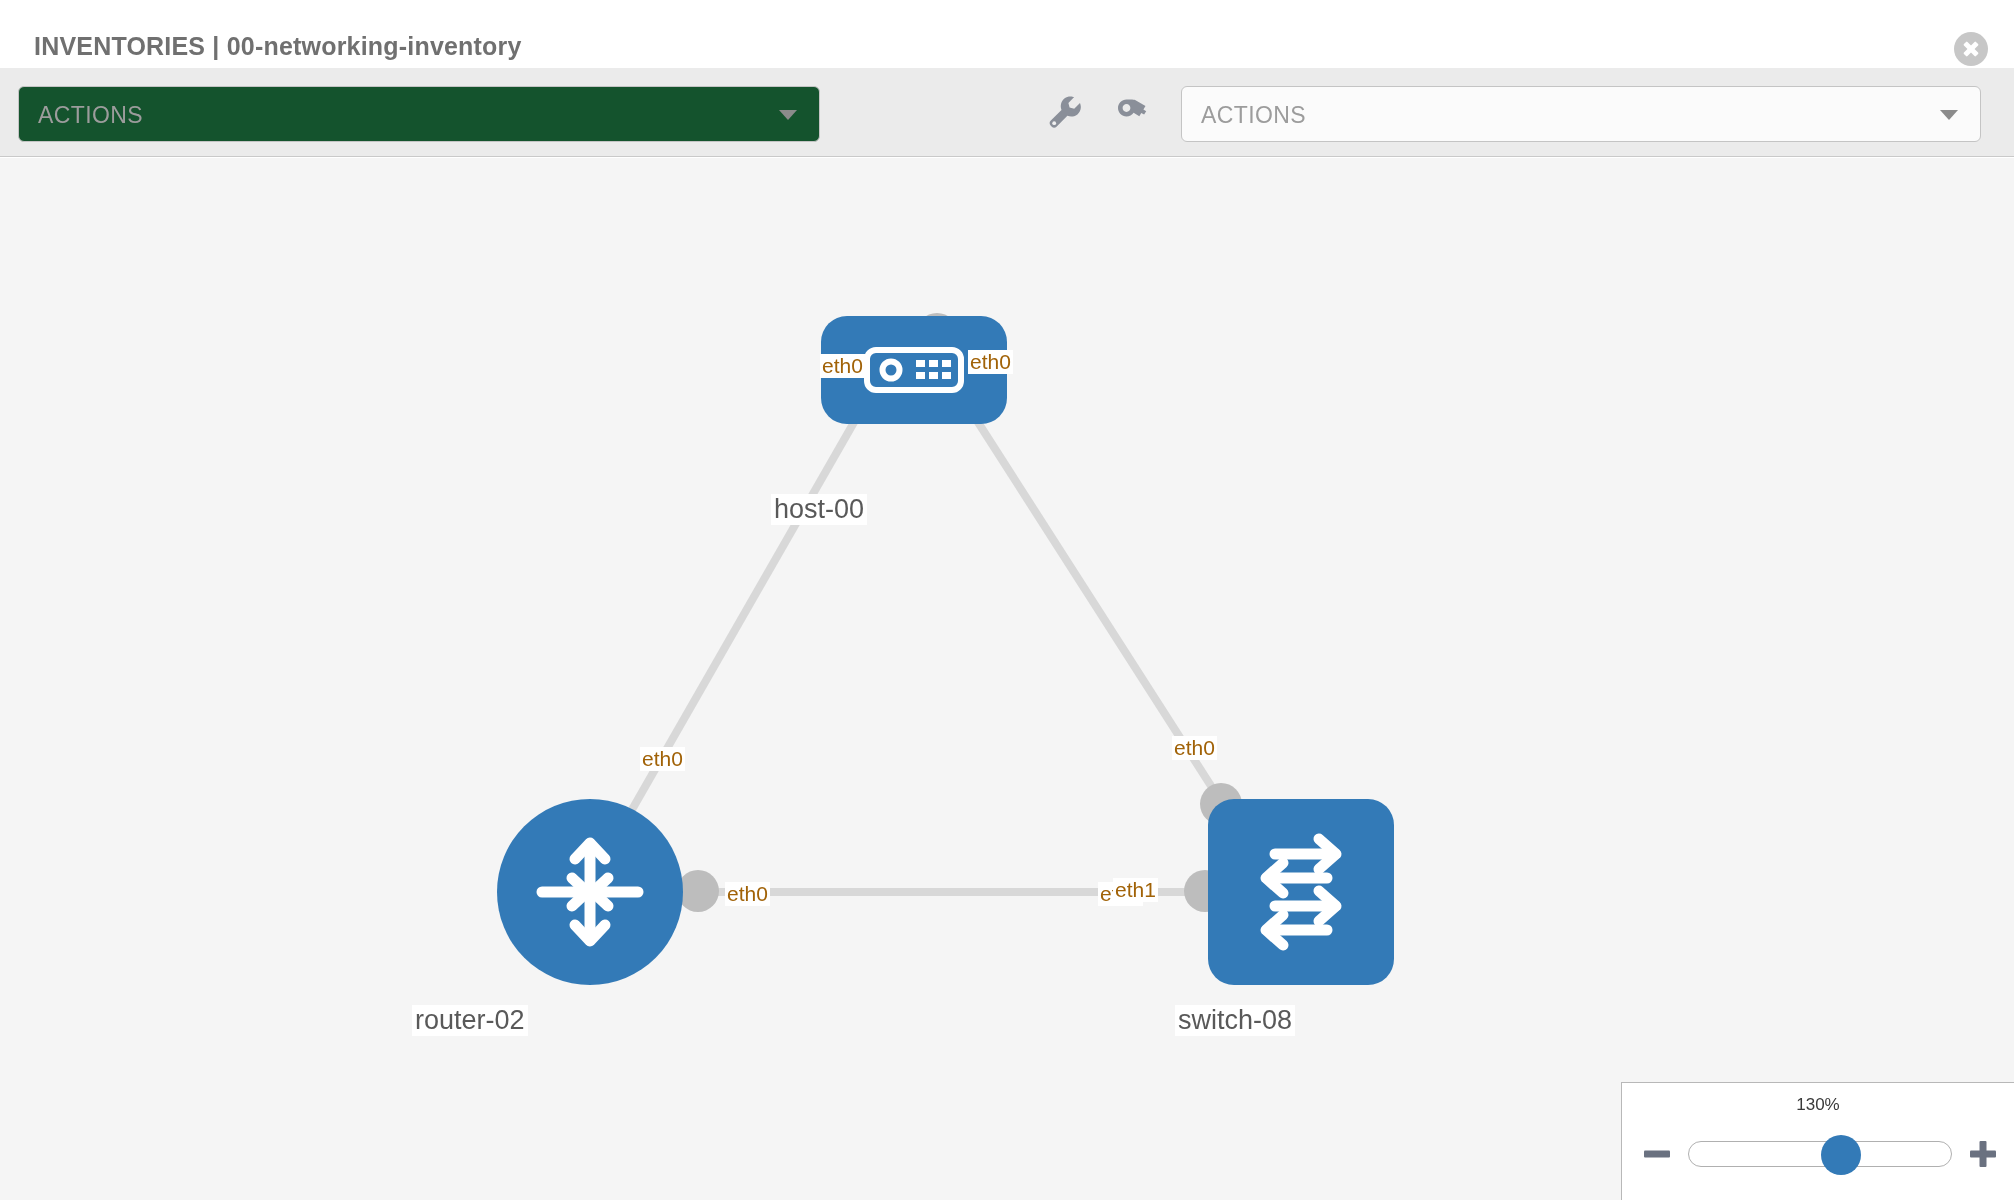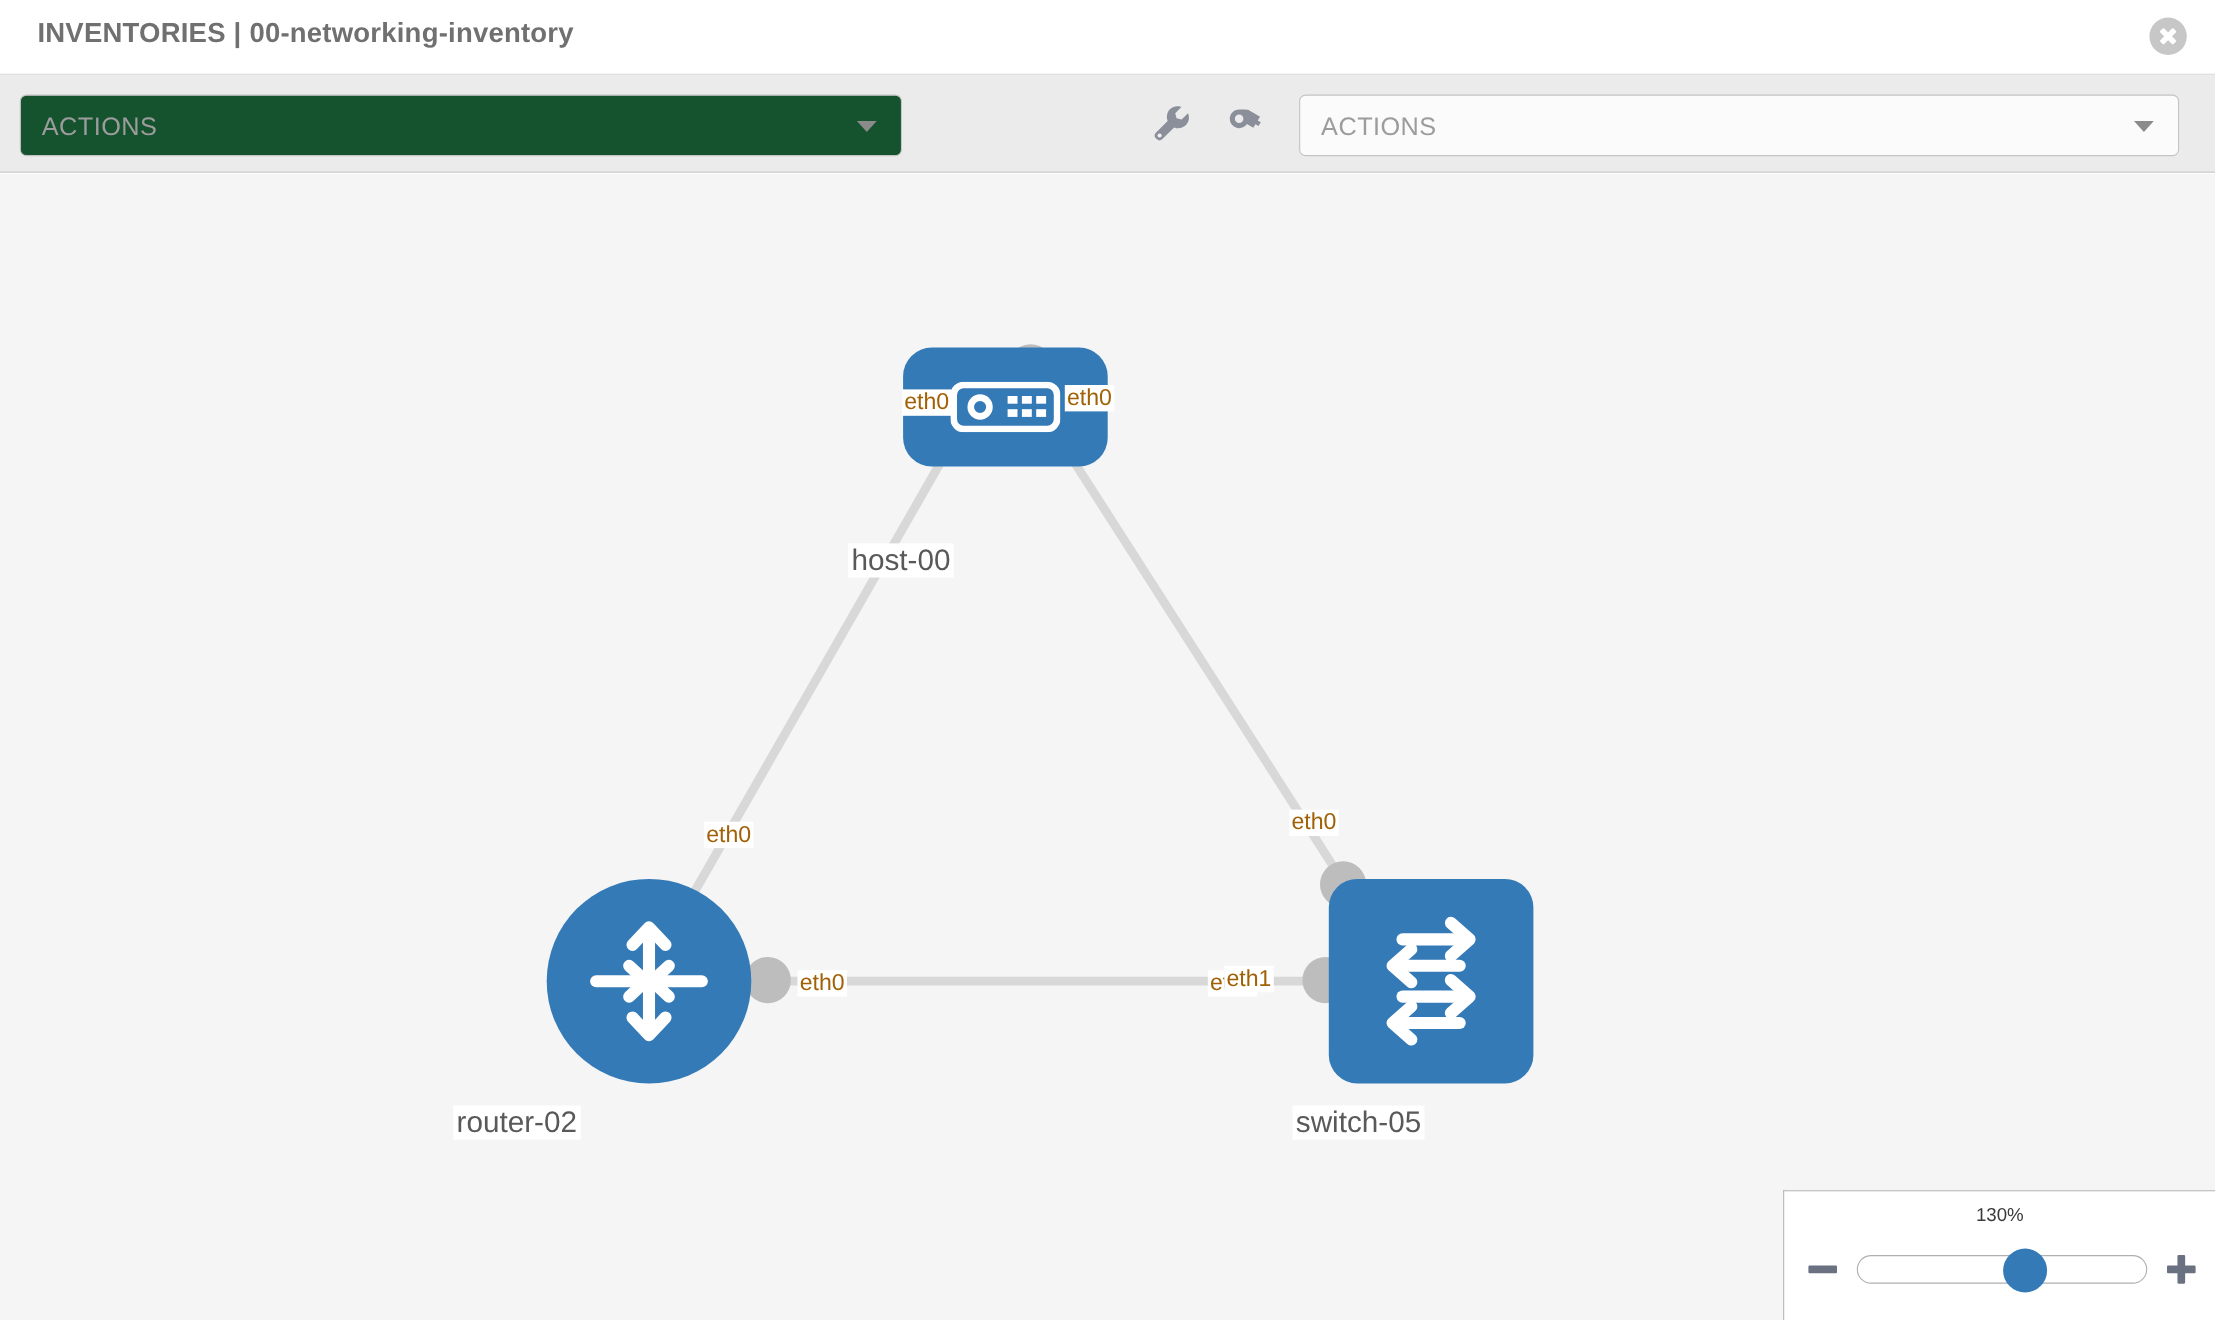--- a/index.html
+++ b/index.html
@@ -6,21 +6,21 @@
   html, body {
     width: 2014px; height: 1200px;
     font-family: "Liberation Sans", sans-serif;
     background: #ffffff;
     overflow: hidden;
   }
   #app { position: relative; width: 2014px; height: 1200px; }
 
   
   .titlebar {
-    position: absolute; left: 0; top: 0; width: 2014px; height: 68px;
+    position: absolute; left: 0; top: 16px; width: 2014px; height: 68px;
     background: #ffffff;
     border-bottom: 1px solid #d6d6d6;
   }
   .title-text {
     position: absolute; left: 34px; top: 16px;
     font-size: 25px; font-weight: bold; letter-spacing: .2px;
     color: #707070; white-space: nowrap;
   }
   .close-btn {
     position: absolute; right: 26px; top: 16px;
@@ -268,21 +268,21 @@
             <path d="M44 33 L27 48 L44 63"></path>
 
             <path d="M36 76 L96 76"></path>
             <path d="M80 61 L97 76 L80 91"></path>
 
             <path d="M88 100 L28 100"></path>
             <path d="M44 85 L27 100 L44 115"></path>
           </g>
         </svg>
       </div>
-      <div class="node-label" style="left:-33px; top:113px;">switch-05</div>
+      <div class="node-label" style="left:-33px; top:113px;">switch-08</div>
     </div>
 
     <div class="edge-label" style="left:820px; top:196px;">eth0</div>
     <div class="edge-label" style="left:968px; top:192px;">eth0</div>
     <div class="edge-label" style="left:640px; top:589px;">eth0</div>
     <div class="edge-label" style="left:1172px; top:578px;">eth0</div>
     <div class="edge-label" style="left:725px; top:724px;">eth0</div>
     <div class="edge-label" style="left:1098px; top:724px;">eth0</div>
     <div class="edge-label" style="left:1113px; top:720px;text-align:center;">eth1</div>
 

